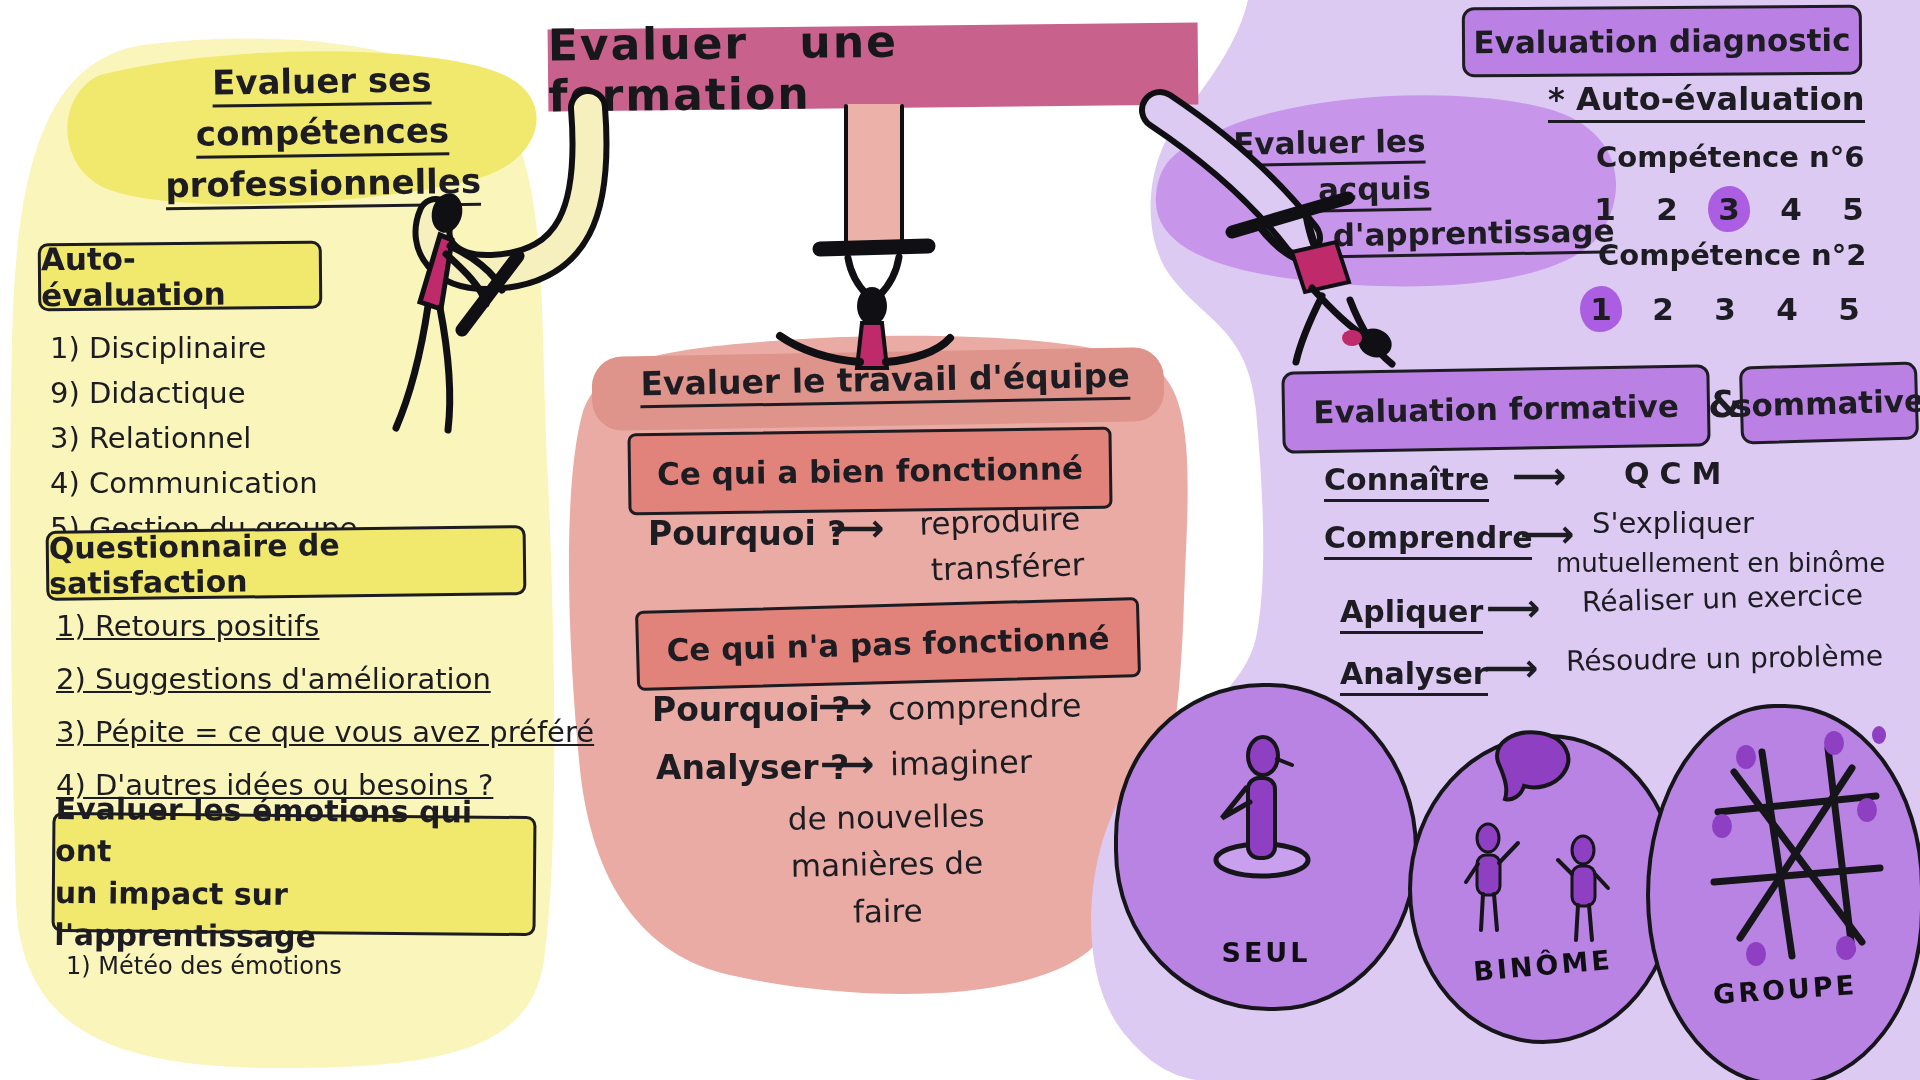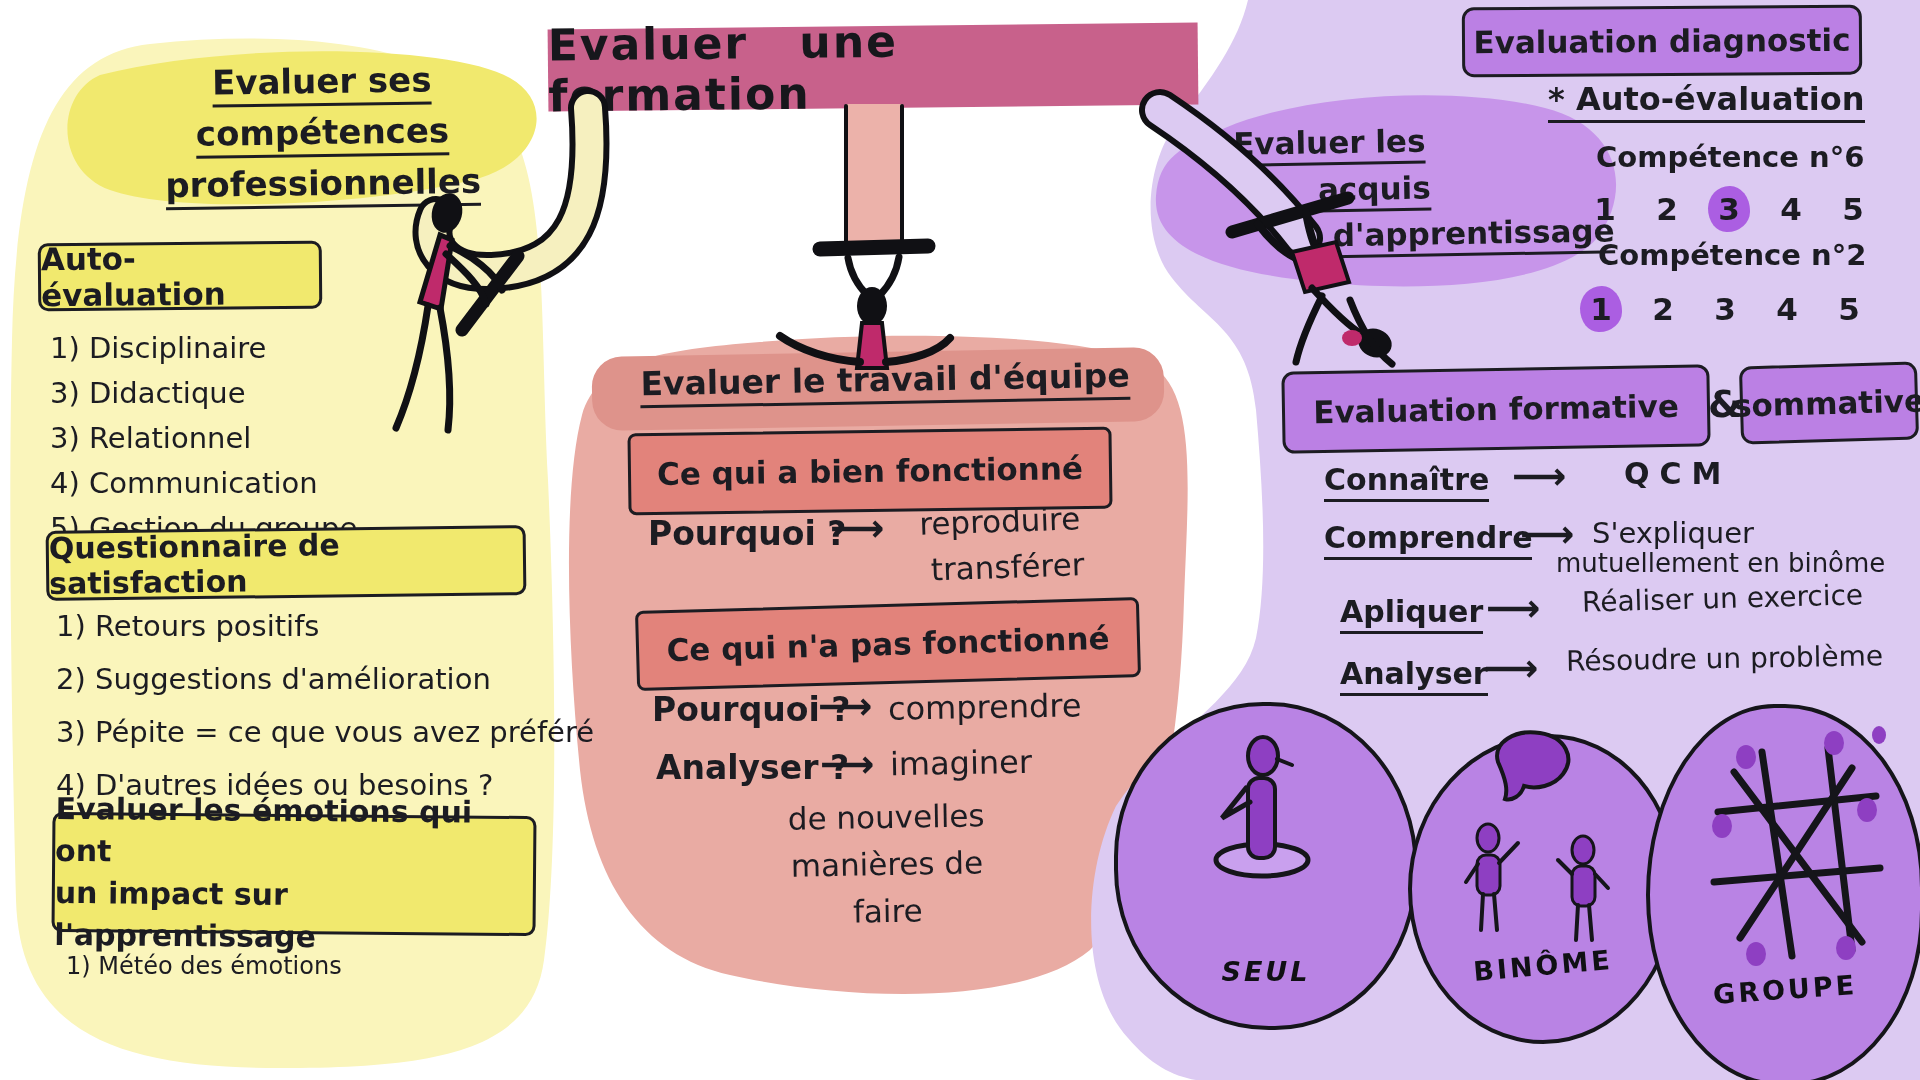--- a/index.html
+++ b/index.html
@@ -30,21 +30,21 @@
   #banner{
     left:548px;top:26px;width:650px;height:82px;background:#c8618b;
     transform:rotate(-0.6deg);display:flex;align-items:center;justify-content:center;
     font-size:44px;font-weight:600;letter-spacing:2px;word-spacing:34px;color:#17171c;
   }
   
   #l-head{left:100px;top:56px;width:445px;text-align:center;font-size:34px;font-weight:600;line-height:1.5;transform:rotate(-0.8deg);}
   #l-box1{left:38px;top:242px;width:278px;height:62px;font-size:31px;transform:rotate(-0.5deg);}
   #l-list1{left:50px;top:326px;font-size:29px;line-height:45px;}
   #l-box2{left:46px;top:528px;width:474px;height:64px;font-size:30px;transform:rotate(-0.7deg);}
-  #l-list2{left:56px;top:600px;font-size:29px;line-height:53px;}
+  #l-list2{left:56px;top:600px;font-size:29px;line-height:53px;text-decoration:underline;}
   #l-box3{left:52px;top:814px;width:478px;height:114px;font-size:30px;transform:rotate(0.5deg);flex-direction:column;line-height:1.4;}
   #l-list3{left:66px;top:936px;font-size:24px;line-height:61px;}
   
   #c-head{left:600px;top:360px;width:570px;text-align:center;font-size:33px;font-weight:600;transform:rotate(-1deg);}
   #c-box1{left:628px;top:430px;width:478px;height:76px;font-size:31px;transform:rotate(-0.8deg);}
   #c-box2{left:636px;top:604px;width:498px;height:74px;font-size:31px;transform:rotate(-1.6deg);}
   .q{font-size:33px;font-weight:600;}
   .arr{font-size:38px;font-weight:600;}
   #c-q1{left:648px;top:514px;}
   #c-ar1{left:830px;top:506px;}
@@ -71,29 +71,29 @@
   #r-acquis .a1{padding-left:12px;}
   #r-acquis .a2{padding-left:96px;}
   #r-acquis .a3{padding-left:110px;}
   #r-form-box{left:1282px;top:368px;width:422px;height:76px;font-size:31px;transform:rotate(-1deg);}
   #r-amp{left:1708px;top:382px;font-size:38px;font-weight:600;}
   #r-somm-box{left:1740px;top:364px;width:172px;height:72px;font-size:31px;transform:rotate(-1.6deg);}
   .skill{font-size:30px;font-weight:600;}
   #r-s0{left:1324px;top:462px;} #r-ar0{left:1512px;top:454px;}
   #r-m0{left:1624px;top:456px;font-size:30px;font-weight:600;letter-spacing:10px;}
   #r-s1{left:1324px;top:520px;} #r-ar1{left:1520px;top:512px;}
-  #r-m1{left:1592px;top:506px;font-size:29px;margin-top:10px;}
+  #r-m1{left:1592px;top:506px;font-size:29px;}
   #r-m1b{left:1556px;top:548px;font-size:26px;}
   #r-s2{left:1340px;top:594px;} #r-ar2{left:1486px;top:586px;}
   #r-m2{left:1582px;top:582px;font-size:28px;transform:rotate(-1.5deg);}
   #r-s3{left:1340px;top:656px;text-align:center;} #r-ar3{left:1484px;top:646px;}
   #r-m3{left:1566px;top:642px;font-size:28px;transform:rotate(-1deg);}
   
   .mode{position:absolute;z-index:1;background:#b983e4;border:4px solid #15151a;}
-  #mode-seul{left:1114px;top:702px;width:296px;height:320px;border-radius:50% 50% 48% 52%/48% 52% 50% 50%;font-style:italic;}
+  #mode-seul{left:1114px;top:683px;width:296px;height:320px;border-radius:50% 50% 48% 52%/48% 52% 50% 50%;}
   #mode-binome{left:1408px;top:734px;width:262px;height:302px;border-radius:52% 48% 50% 50%/50% 48% 52% 50%;}
   #mode-groupe{left:1646px;top:704px;width:270px;height:374px;border-radius:48% 52% 50% 50%/52% 50% 48% 52%;}
   .mode-label{position:absolute;width:100%;text-align:center;font-size:27px;font-weight:700;letter-spacing:3px;color:#101014;}
   #mode-seul .mode-label{top:250px;}
   #mode-binome .mode-label{top:212px;transform:rotate(-5deg);}
   #mode-groupe .mode-label{top:266px;transform:rotate(-4deg);}
 </style>
 </head>
 <body>
 
@@ -113,21 +113,21 @@
 <div id="l-head" class="abs">
   <div><span class="u">Evaluer ses compétences</span></div>
   <div><span class="u">professionnelles</span></div>
 </div>
 
 <div id="l-box1" class="abs box">
   <span>Auto-évaluation</span>
 </div>
 <div id="l-list1" class="abs">
   <div class="nowrap">1) Disciplinaire</div>
-  <div class="nowrap">3) Didactique</div>
+  <div class="nowrap">9) Didactique</div>
   <div class="nowrap">3) Relationnel</div>
   <div class="nowrap">4) Communication</div>
   <div class="nowrap">5) Gestion du groupe</div>
 </div>
 
 <div id="l-box2" class="abs box">
   <span>Questionnaire de satisfaction</span>
 </div>
 <div id="l-list2" class="abs">
   <div class="nowrap">1) Retours positifs</div>

